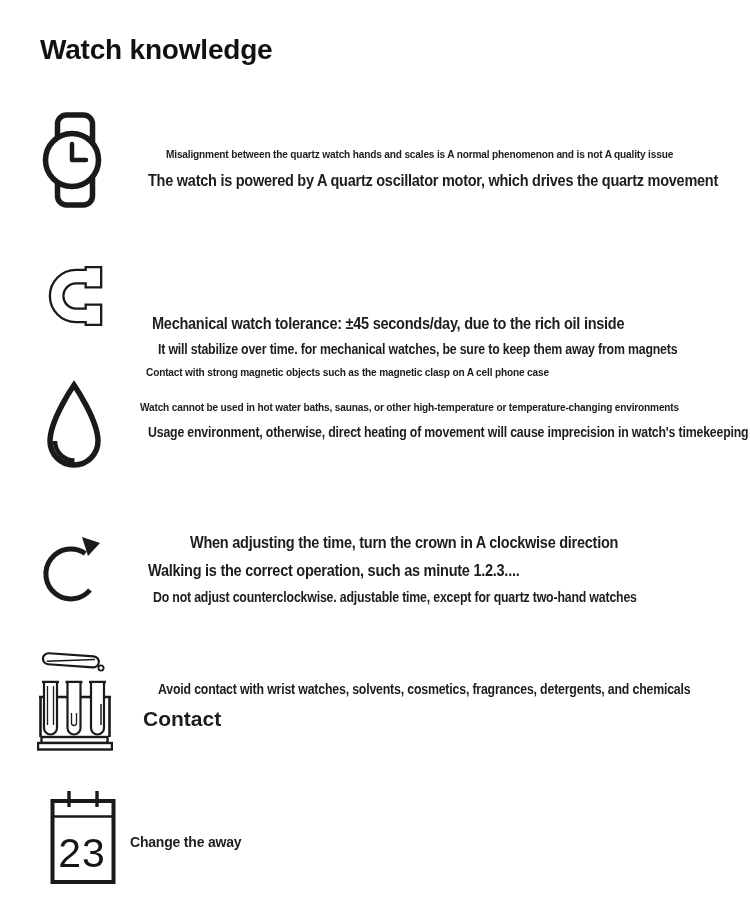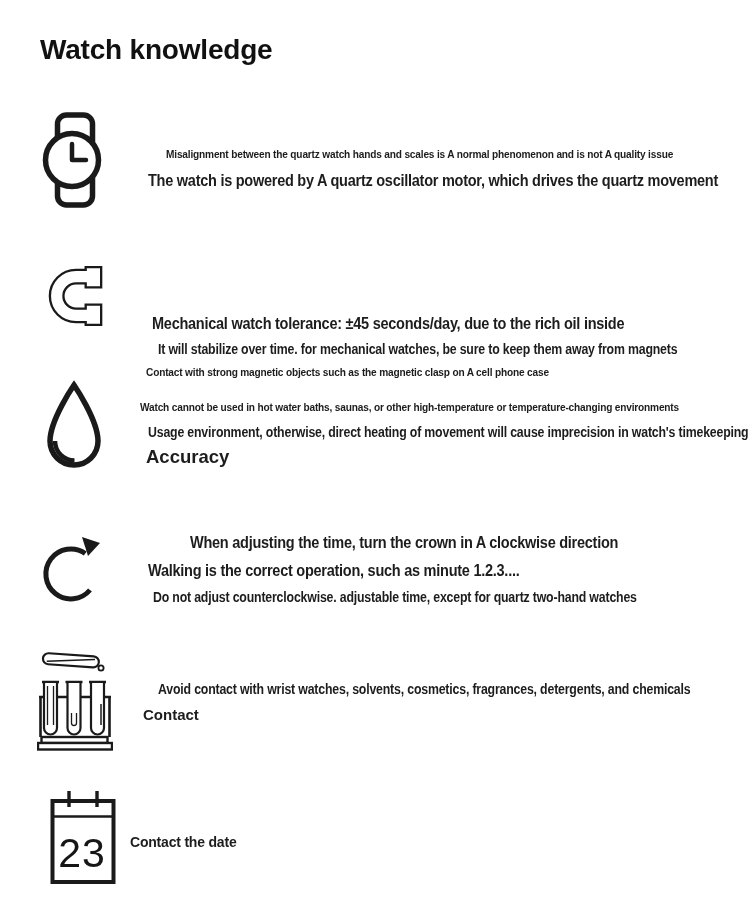--- a/index.html
+++ b/index.html
@@ -17,21 +17,21 @@
   .txt{position:absolute;left:120px;width:625px;}
   .ln{
     margin:0;font-weight:700;color:#1d1d1d;line-height:1.2;
     white-space:nowrap;
   }
   .cond{transform:scaleX(.88);transform-origin:0 0;}
   .f-sm{font-size:11.5px;letter-spacing:-0.2px;}
   .f-md{font-size:14px;letter-spacing:-0.2px;}
   .f-lg{font-size:16.5px;letter-spacing:-0.3px;}
   .f-acc{font-size:18.5px;}
-  .f-con{font-size:15px;}
+  .f-con{font-size:21px;}
   .ink{stroke:#1a1a1a;}
 </style>
 </head>
 <body>
 
 <div class="page">
 
   <h1 class="title">Watch knowledge</h1>
 
   <section class="row" style="top:112px;">
@@ -64,21 +64,20 @@
   <section class="row" style="top:380px;">
     <div class="icon" style="left:41px;top:0;width:66px;height:100px;">
       <svg viewBox="0 0 66 100" fill="none">
         <path d="M33,5 C33,5 9,40 9,61 A24,24 0 0 0 57,61 C57,40 33,5 33,5 Z" fill="#fff" class="ink" stroke-width="5.5" stroke-linejoin="miter"></path>
         <path d="M14,61 A19.5,19.5 0 0 0 33.5,80.5" class="ink" stroke-width="4.5" stroke-linecap="butt"></path>
       </svg>
     </div>
     <div class="txt" style="top:21px;">
       <p class="ln f-sm cond" style="margin-left:20px;">Watch cannot be used in hot water baths, saunas, or other high-temperature or temperature-changing environments</p>
       <p class="ln f-md cond" style="margin-left:28px;margin-top:9px;">Usage environment, otherwise, direct heating of movement will cause imprecision in watch's timekeeping</p>
-      <p class="ln f-acc" style="margin-left:26px;margin-top:5px;">Accuracy</p>
     </div>
   </section>
 
   <section class="row" style="top:526px;">
     <div class="icon" style="left:41px;top:0;width:66px;height:86px;">
       <svg viewBox="0 0 66 86" fill="none">
         <path d="M49,64 A25,25 0 1 1 44.3,27.5" class="ink" stroke-width="5" stroke-linecap="butt"></path>
         <polygon points="59,17 41,11 47,30" fill="#1a1a1a"></polygon>
       </svg>
     </div>
@@ -119,17 +118,17 @@
   <section class="row" style="top:788px;">
     <div class="icon" style="left:48px;top:0;width:70px;height:98px;">
       <svg viewBox="0 0 70 98" fill="none">
         <rect x="4.5" y="13" width="61" height="81" fill="#fff" class="ink" stroke-width="4"></rect>
         <line x1="4.5" y1="28.5" x2="65.5" y2="28.5" class="ink" stroke-width="2.4"></line>
         <path d="M21,3 V19 M49,3 V19" class="ink" stroke-width="3.4"></path>
         <text x="34" y="79" text-anchor="middle" font-size="41" letter-spacing="1" fill="#161616" font-family="Liberation Sans, DejaVu Sans, sans-serif">23</text>
       </svg>
     </div>
     <div class="txt" style="top:36px;">
-      <p class="ln f-md" style="margin-left:10px;margin-top:10px;">Contact the date</p>
+      <p class="ln f-md" style="margin-left:10px;margin-top:10px;">Change the away</p>
     </div>
   </section>
 
 </div>
 
 </body></html>

